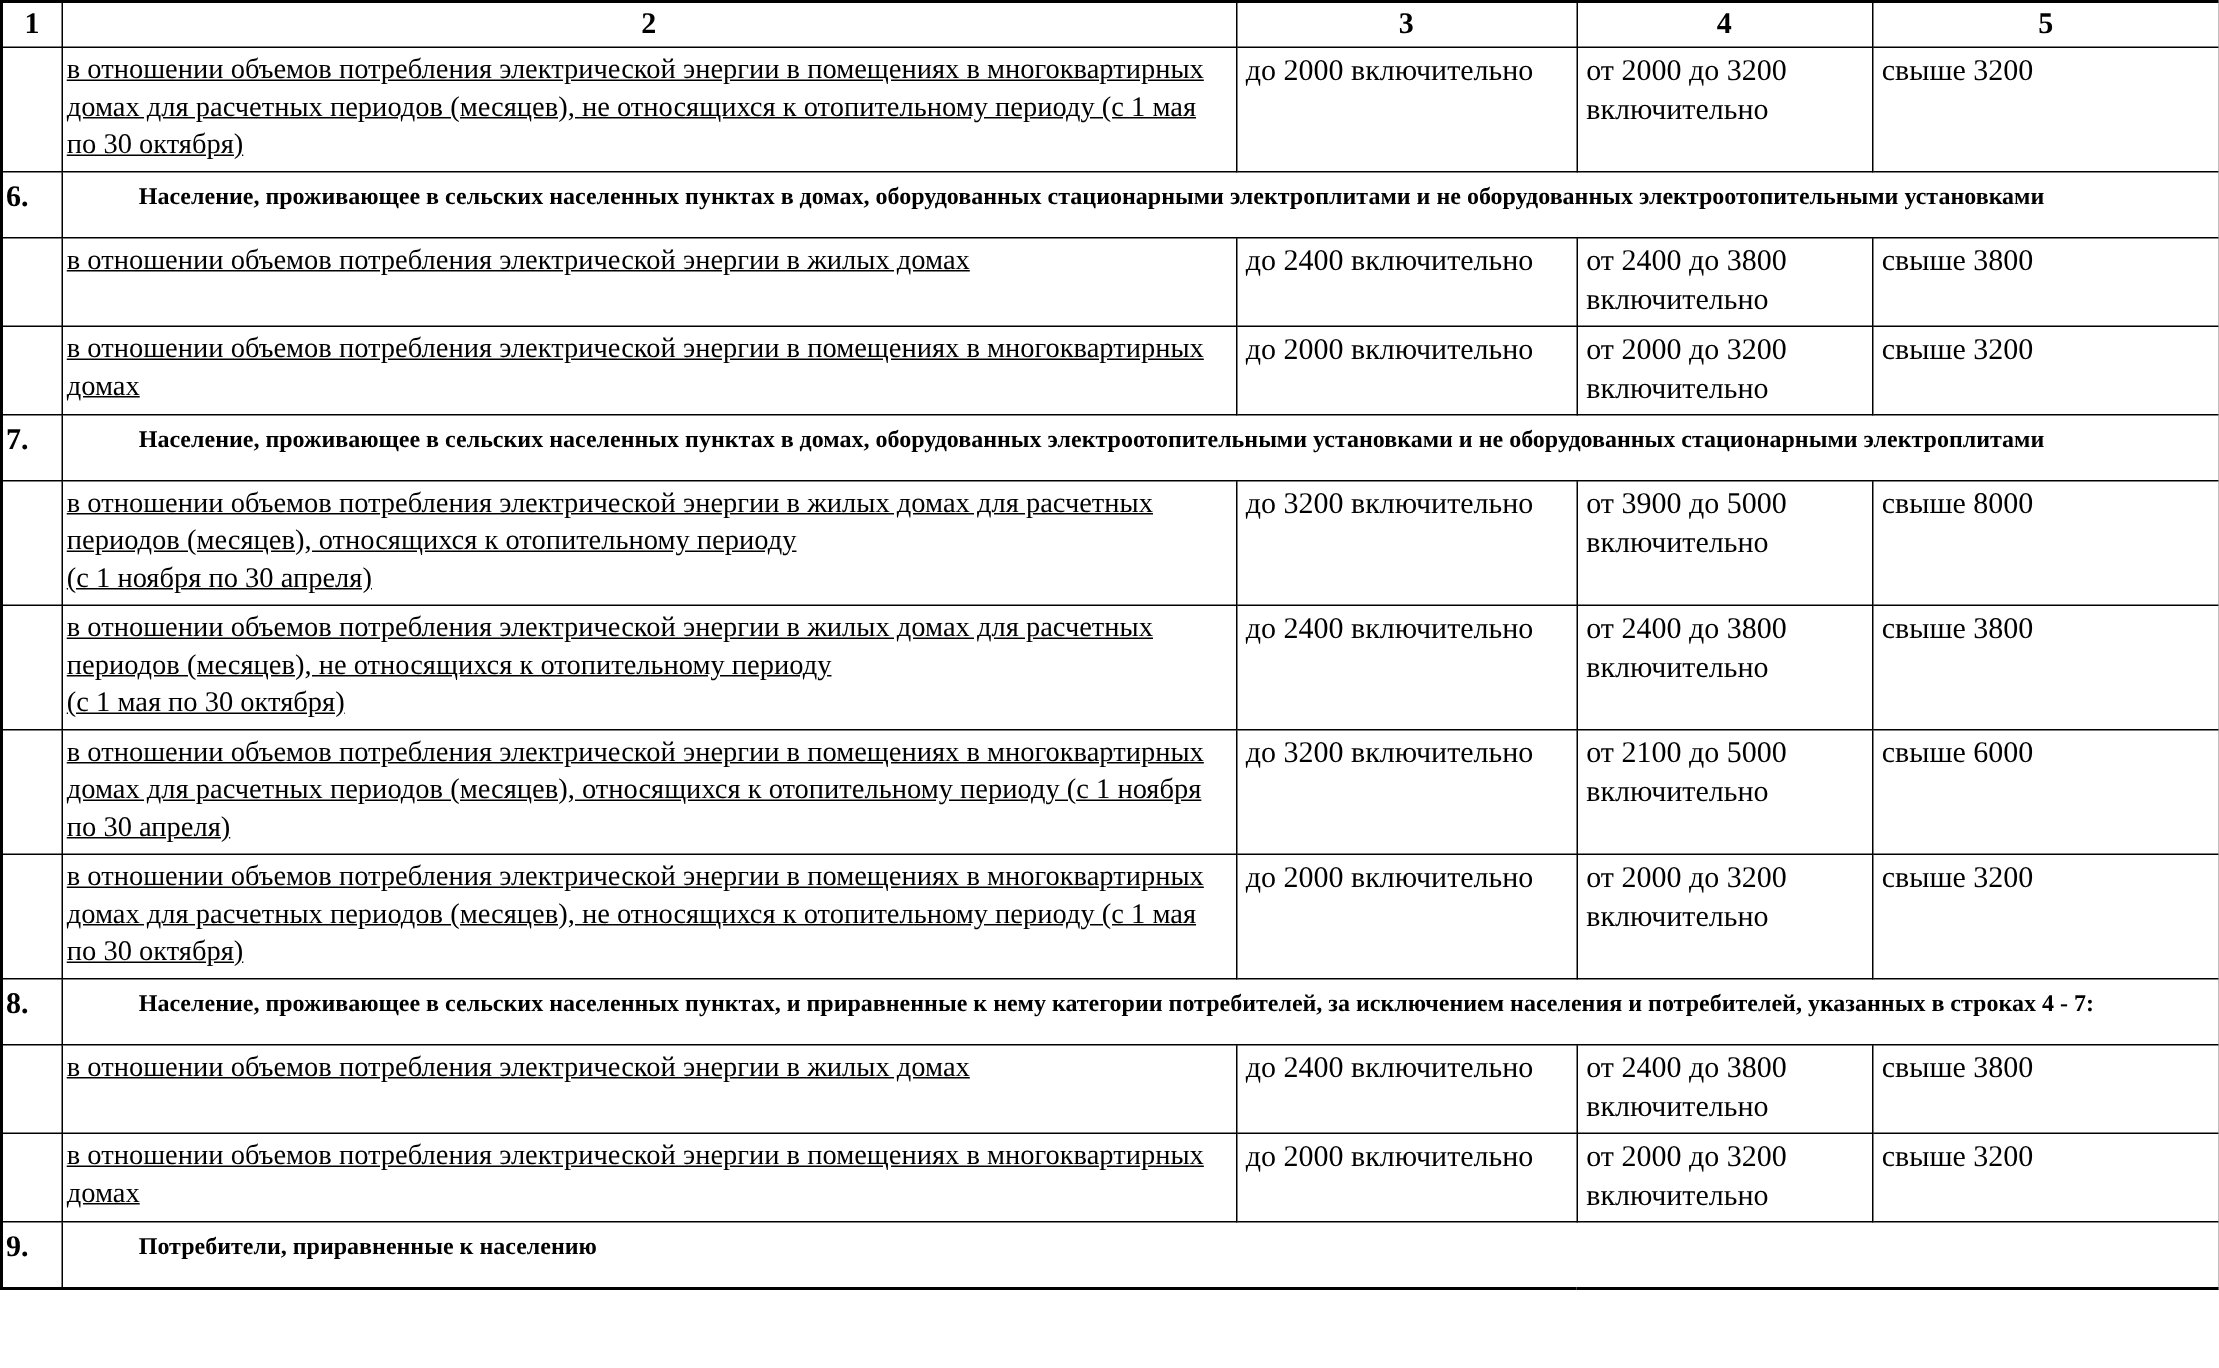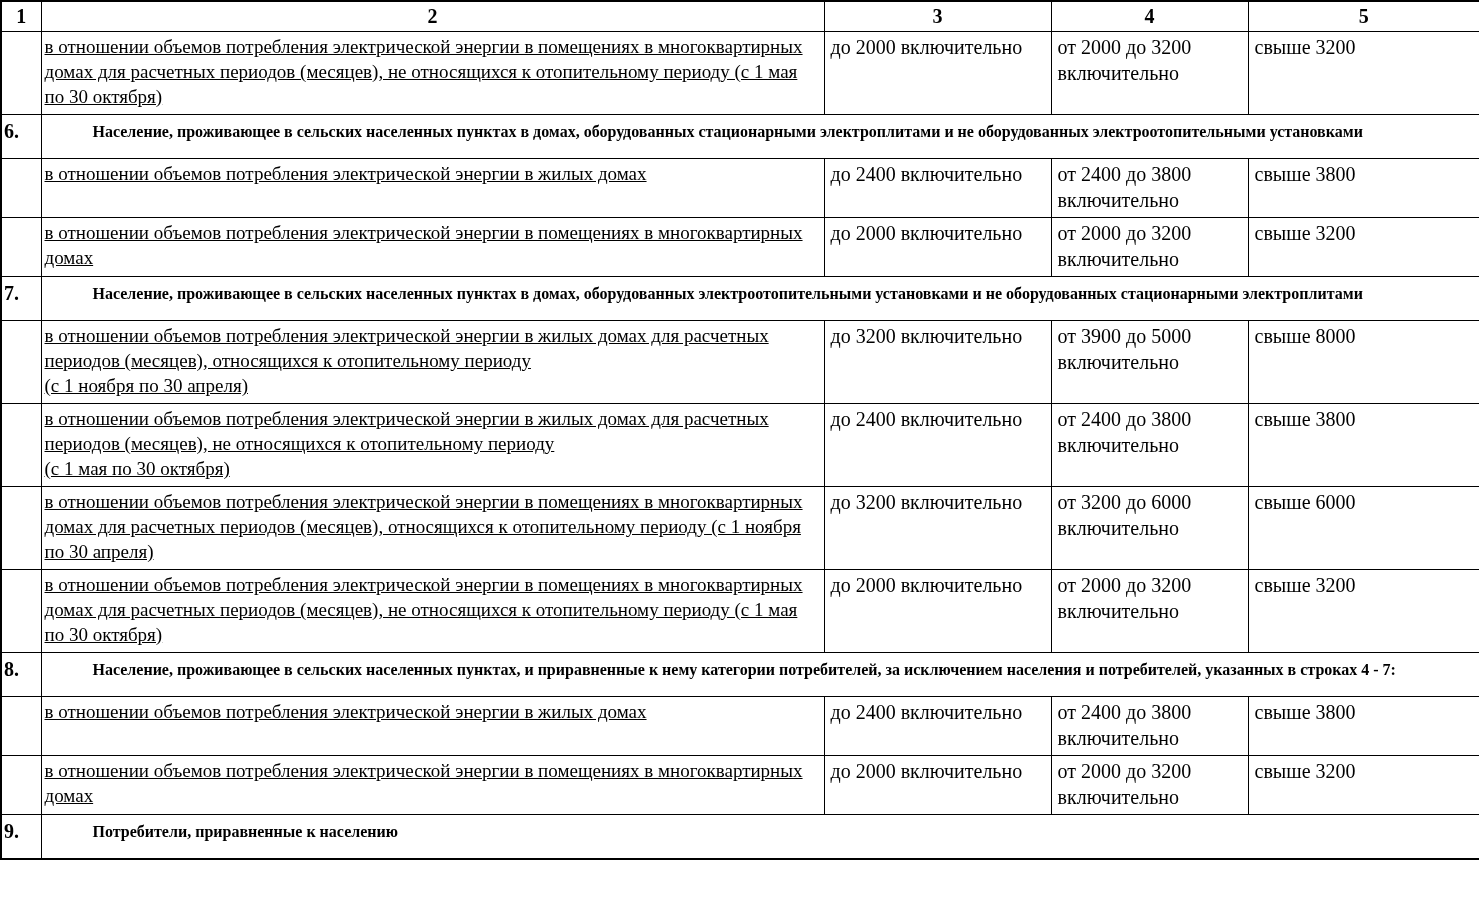--- a/index.html
+++ b/index.html
@@ -133,21 +133,21 @@
           <td class="desc">в отношении объемов потребления электрической энергии в жилых домах для расчетных периодов (месяцев), не относящихся к отопительному периоду
 (с 1 мая по 30 октября)</td>
           <td class="range">до 2400 включительно</td>
           <td class="range">от 2400 до 3800 включительно</td>
           <td class="range">свыше 3800</td>
         </tr>
         <tr class="data-row">
           <td class="num"></td>
           <td class="desc">в отношении объемов потребления электрической энергии в помещениях в многоквартирных домах для расчетных периодов (месяцев), относящихся к отопительному периоду (с 1 ноября по 30 апреля)</td>
           <td class="range">до 3200 включительно</td>
-          <td class="range">от 3200 до 6000 включительно</td>
+          <td class="range">от 2100 до 5000 включительно</td>
           <td class="range">свыше 6000</td>
         </tr>
         <tr class="data-row">
           <td class="num"></td>
           <td class="desc">в отношении объемов потребления электрической энергии в помещениях в многоквартирных домах для расчетных периодов (месяцев), не относящихся к отопительному периоду (с 1 мая по 30 октября)</td>
           <td class="range">до 2000 включительно</td>
           <td class="range">от 2000 до 3200 включительно</td>
           <td class="range">свыше 3200</td>
         </tr>
         <tr class="section-row">

